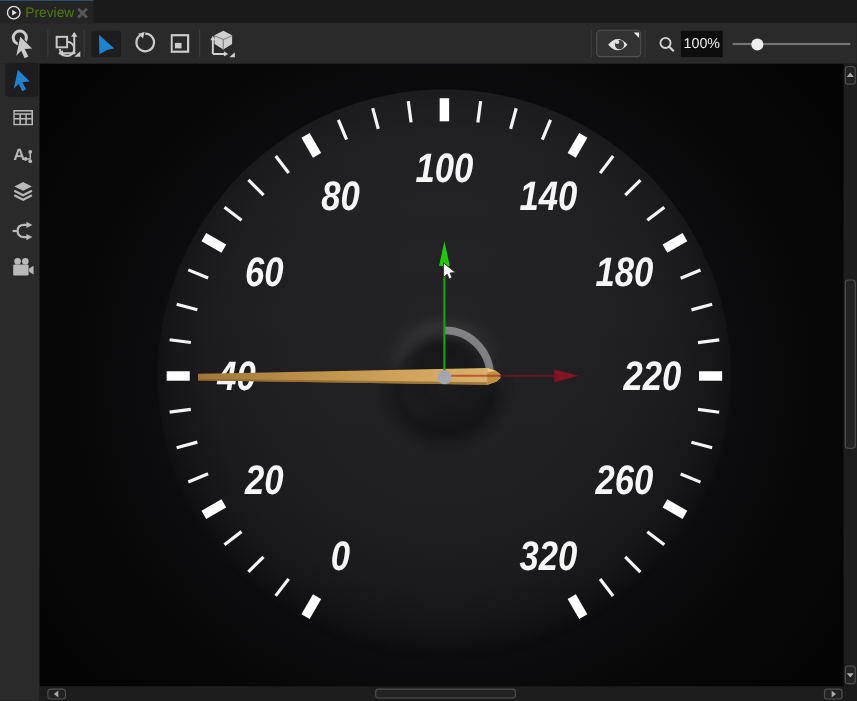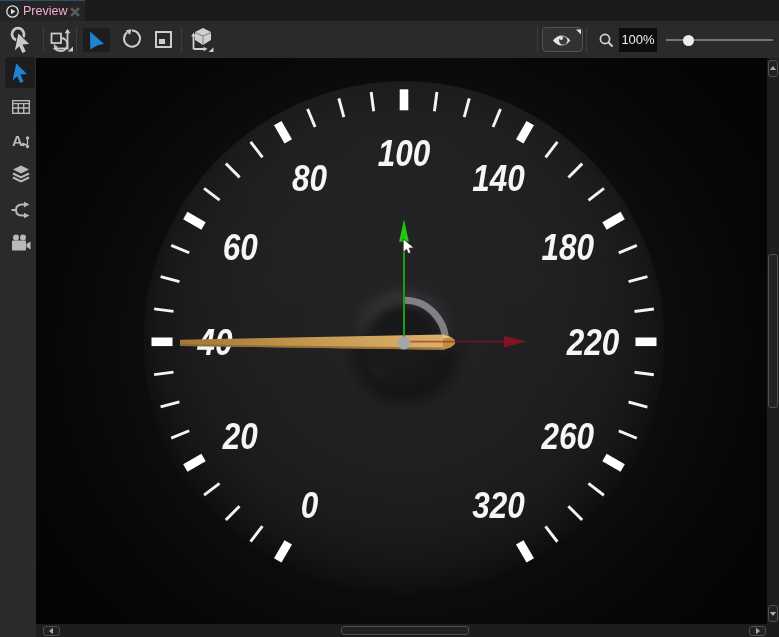--- a/index.html
+++ b/index.html
@@ -1,20 +1,20 @@
 <!DOCTYPE html>
 <html><head><meta charset="utf-8">
 <style>
 * { margin:0; padding:0; box-sizing:border-box; }
 html,body { width:779px; height:637px; background:#191919; overflow:hidden;
   font-family:"Liberation Sans",sans-serif; }
 .abs { position:absolute; }
 #tabbar { left:0; top:0; width:779px; height:21px; background:#1a1a1a; }
 #tab { left:0; top:0; width:85px; height:21px; background:#242425; border-top:1px solid rgba(62,140,200,0.42); }
-#tabtitle { left:23px; top:4px; font-size:12.5px; color:#f9a8d4; }
+#tabtitle { left:23px; top:4px; font-size:12.5px; color:#4d7c0f; }
 #toolbar { left:0; top:21px; width:779px; height:37px; background:#2a2a2b; }
 #sidebar { left:0; top:58px; width:36px; height:579px; background:#2a2a2b; }
 #viewport { left:36px; top:58px; width:731px; height:566px; overflow:hidden;
   background:radial-gradient(ellipse 430px 410px at 368px 288px, #17171a 0%, #0e0e10 55%, #070708 80%, #040405 100%); }
 #vscroll { left:767px; top:58px; width:12px; height:566px; background:#1d1d1d; }
 #hscroll { left:36px; top:624px; width:731px; height:13px; background:#1d1d1d; }
 #corner { left:767px; top:624px; width:12px; height:13px; background:#1a1a1a; }
 .sbtn { position:absolute; border:1px solid #505050; border-radius:3px; background:#222; }
 .sep { position:absolute; top:27px; width:1px; height:25px; background:#3d3d3d; }
 .tile { position:absolute; border-radius:3px; background:#1d1d1f; }

